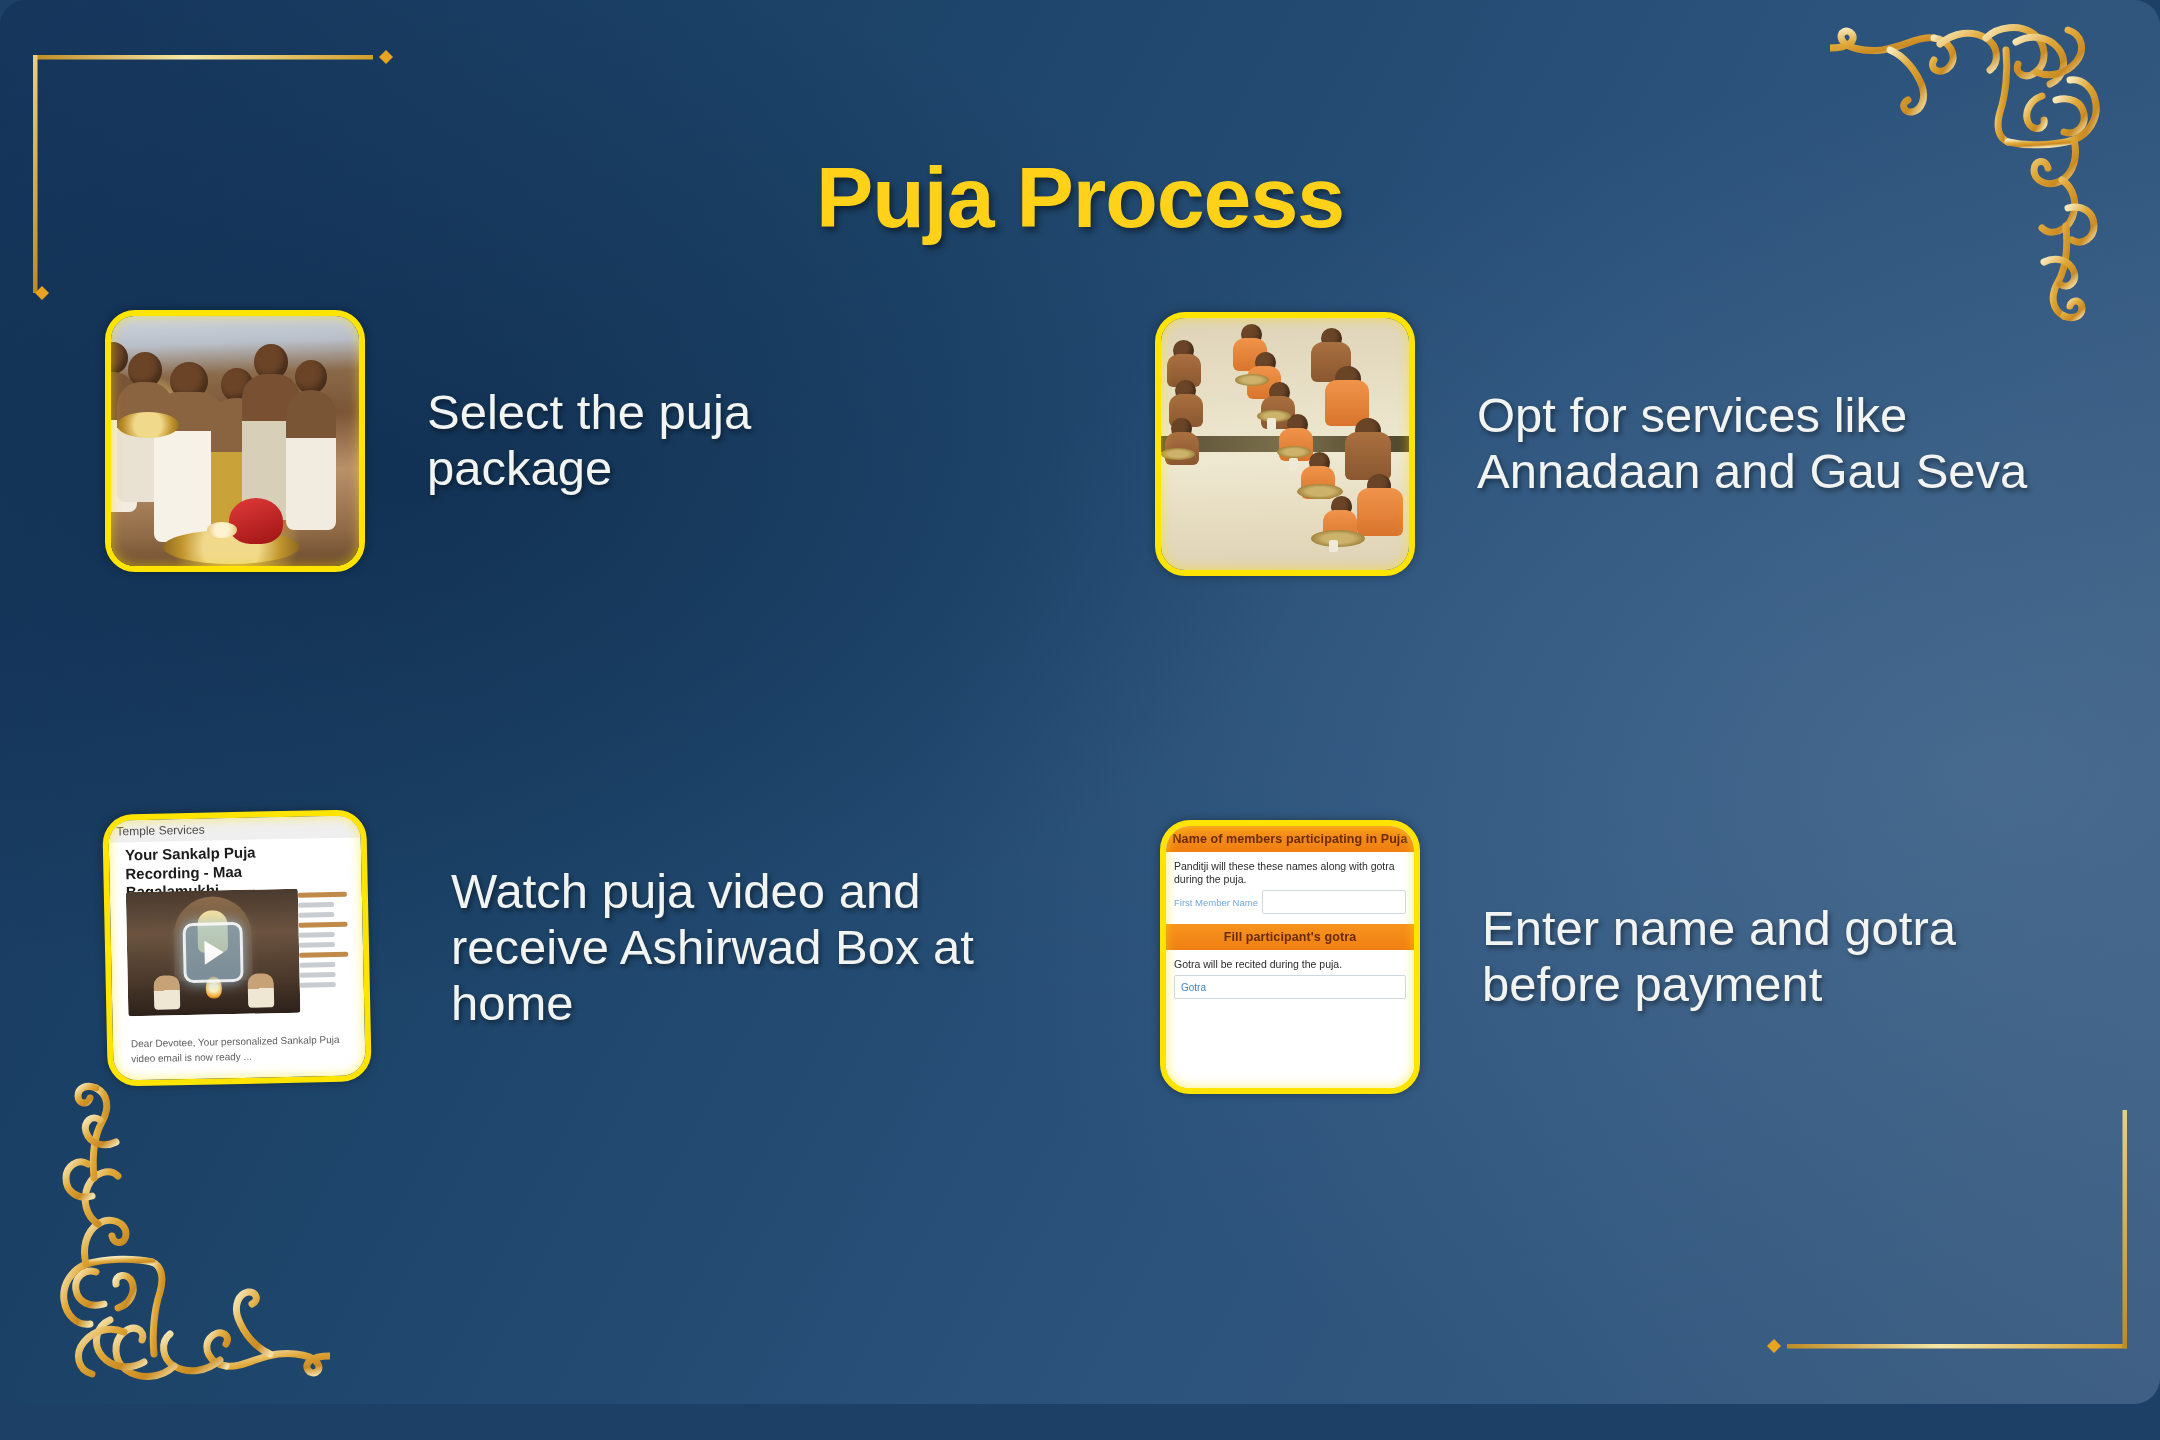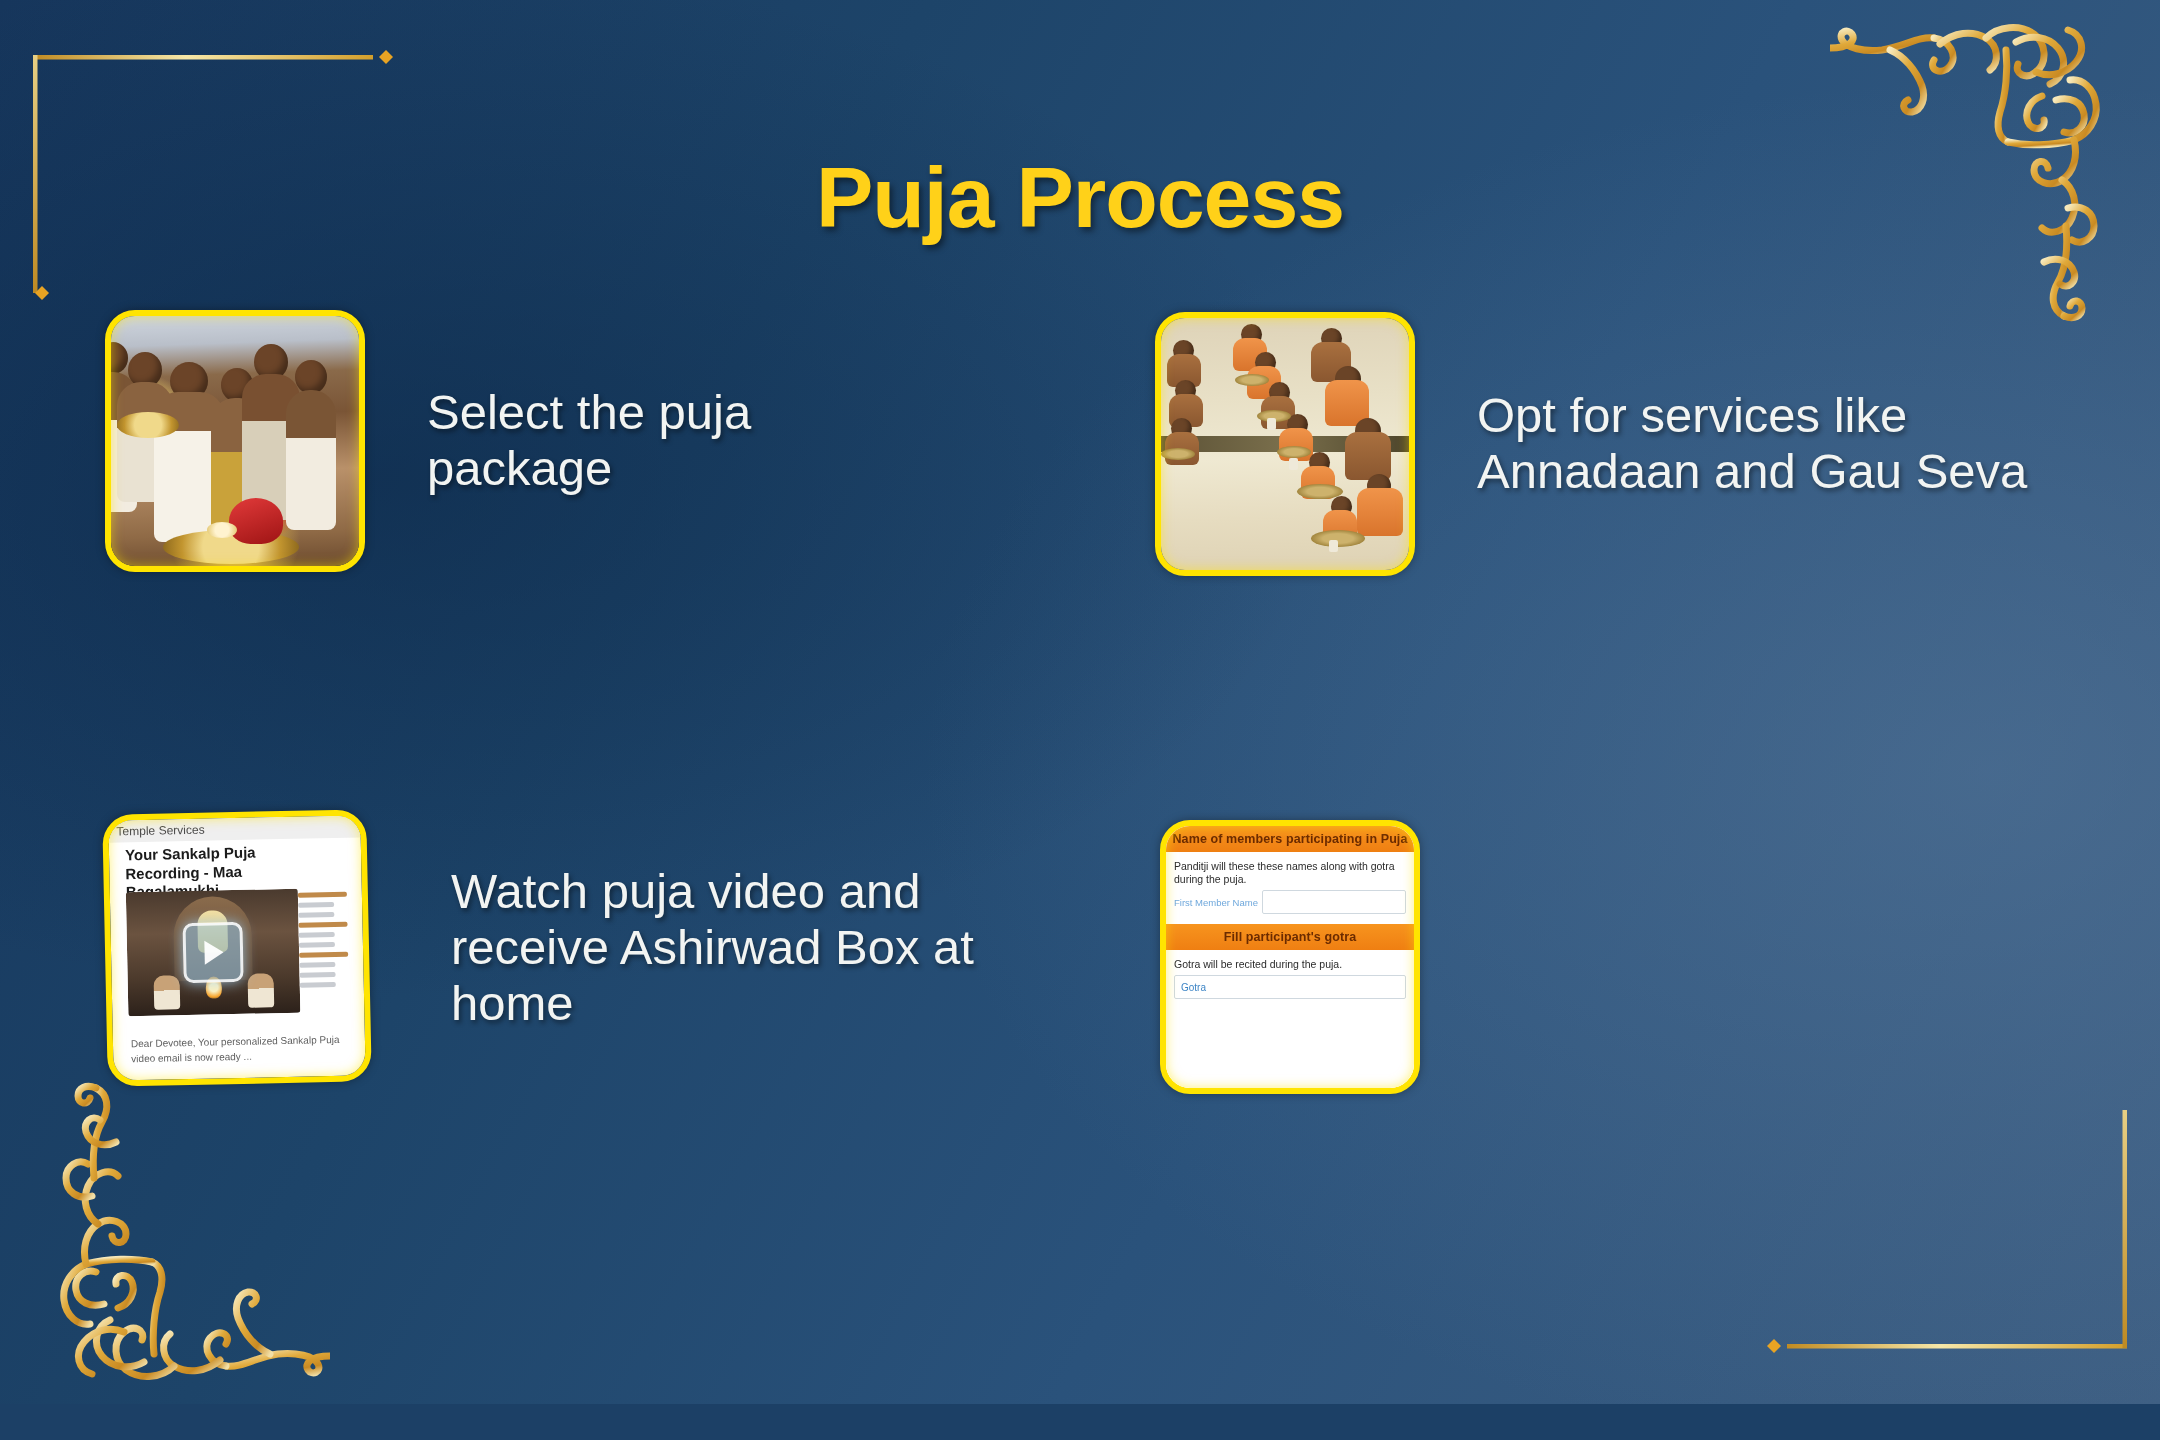--- a/index.html
+++ b/index.html
@@ -8,20 +8,21 @@
     font-family:"Liberation Sans", sans-serif;
     background:#1c4066;
   }
   #slide{
     position:relative;width:2160px;height:1404px;
     background:
       radial-gradient(ellipse 70% 60% at 18% 34%, rgba(10,38,70,0.55) 0%, rgba(10,38,70,0.0) 62%),
       radial-gradient(ellipse 85% 85% at 92% 55%, rgba(92,125,160,0.45) 0%, rgba(92,125,160,0.0) 58%),
       linear-gradient(118deg, #16365c 0%, #1d4469 32%, #2a527b 62%, #3e5f83 100%);
     overflow:hidden;
+    border-radius:26px;
   }
 
   
   .corner{position:absolute;pointer-events:none;}
   .tl{left:30px;top:22px;}
   .br{right:30px;bottom:22px;}
   .tr{right:0px;top:0px;}
   .bl{left:0px;bottom:0px;}
 
   
@@ -393,15 +394,16 @@
           <span class="form-input"></span>
         </div>
         <div class="form-head">Fill participant's gotra</div>
         <div class="form-note">Gotra will be recited during the puja.</div>
         <div class="form-row">
           <span class="form-input wide">Gotra</span>
         </div>
         <div class="form-spacer"></div>
       </div>
     </div>
+    <div class="steptext">Enter name and gotra before payment</div>
   </div>
 
 </div>
 
 </body></html>

